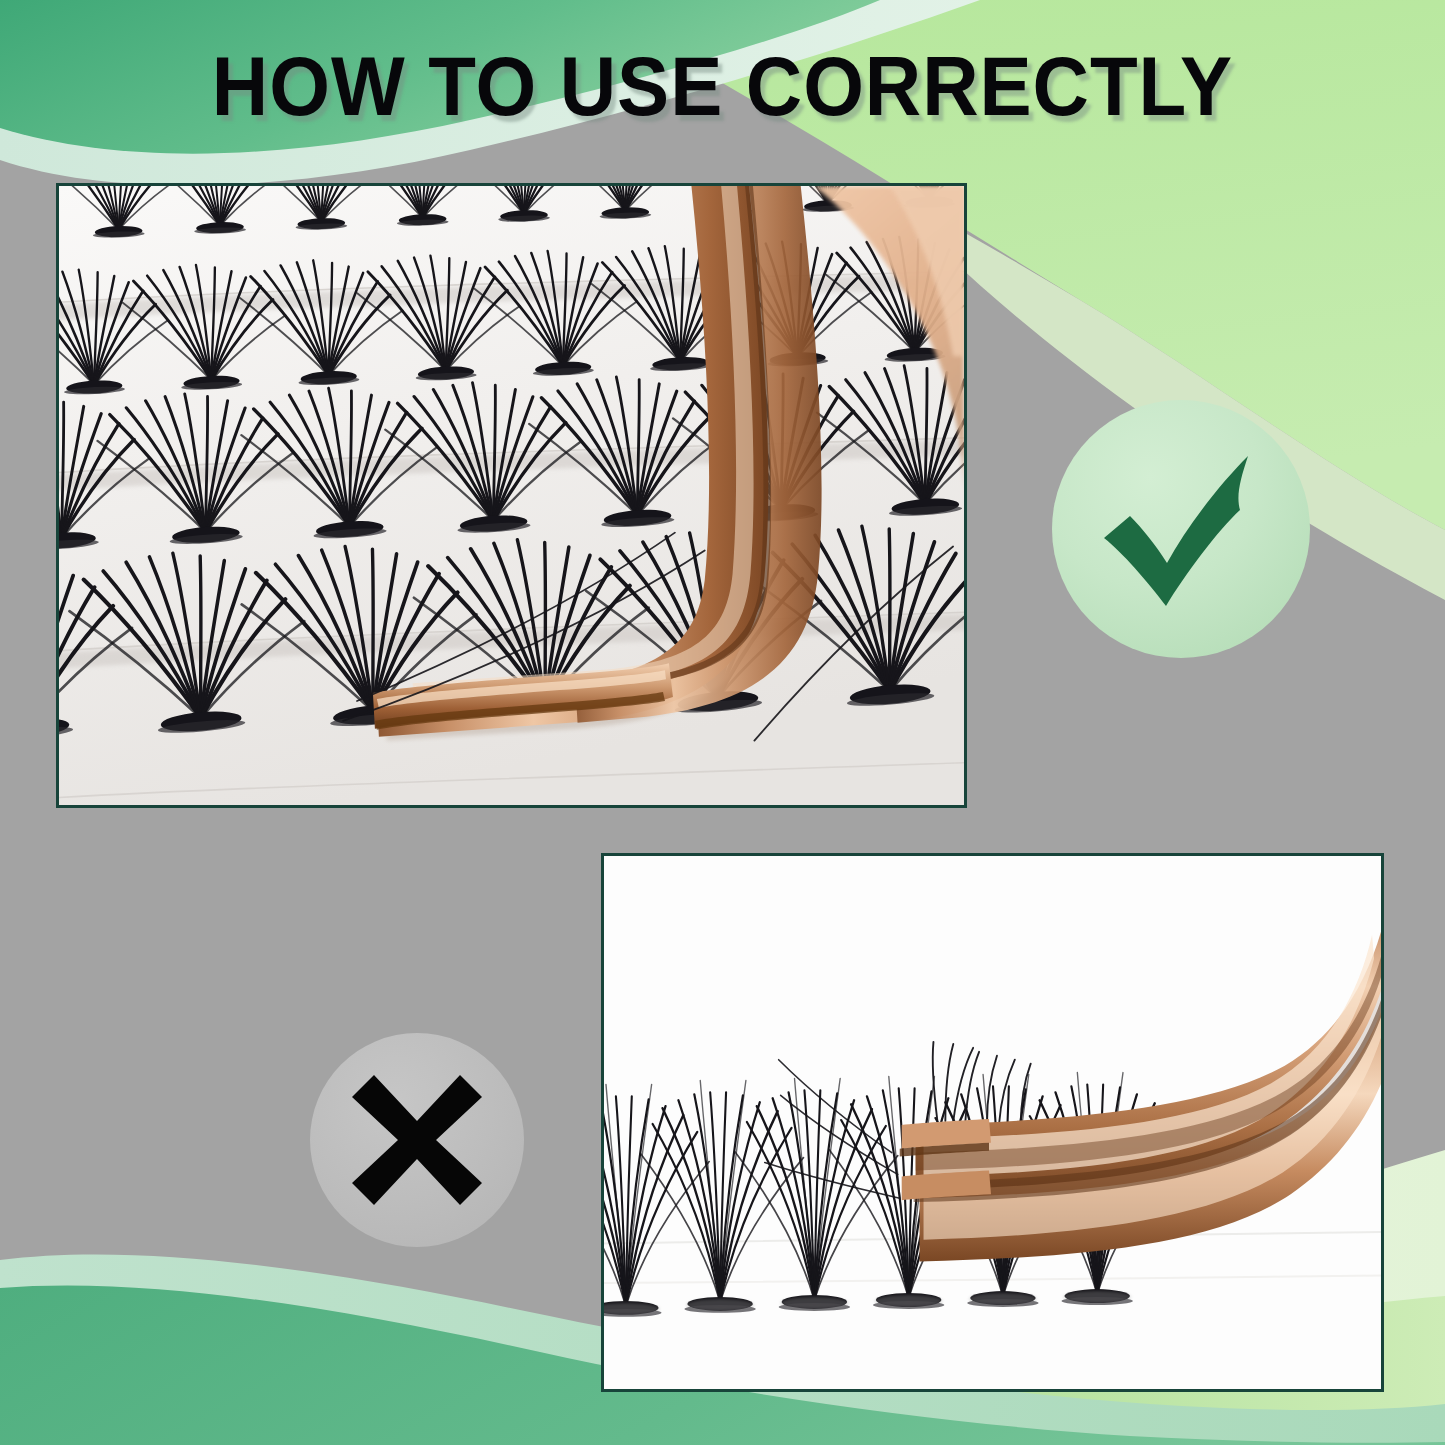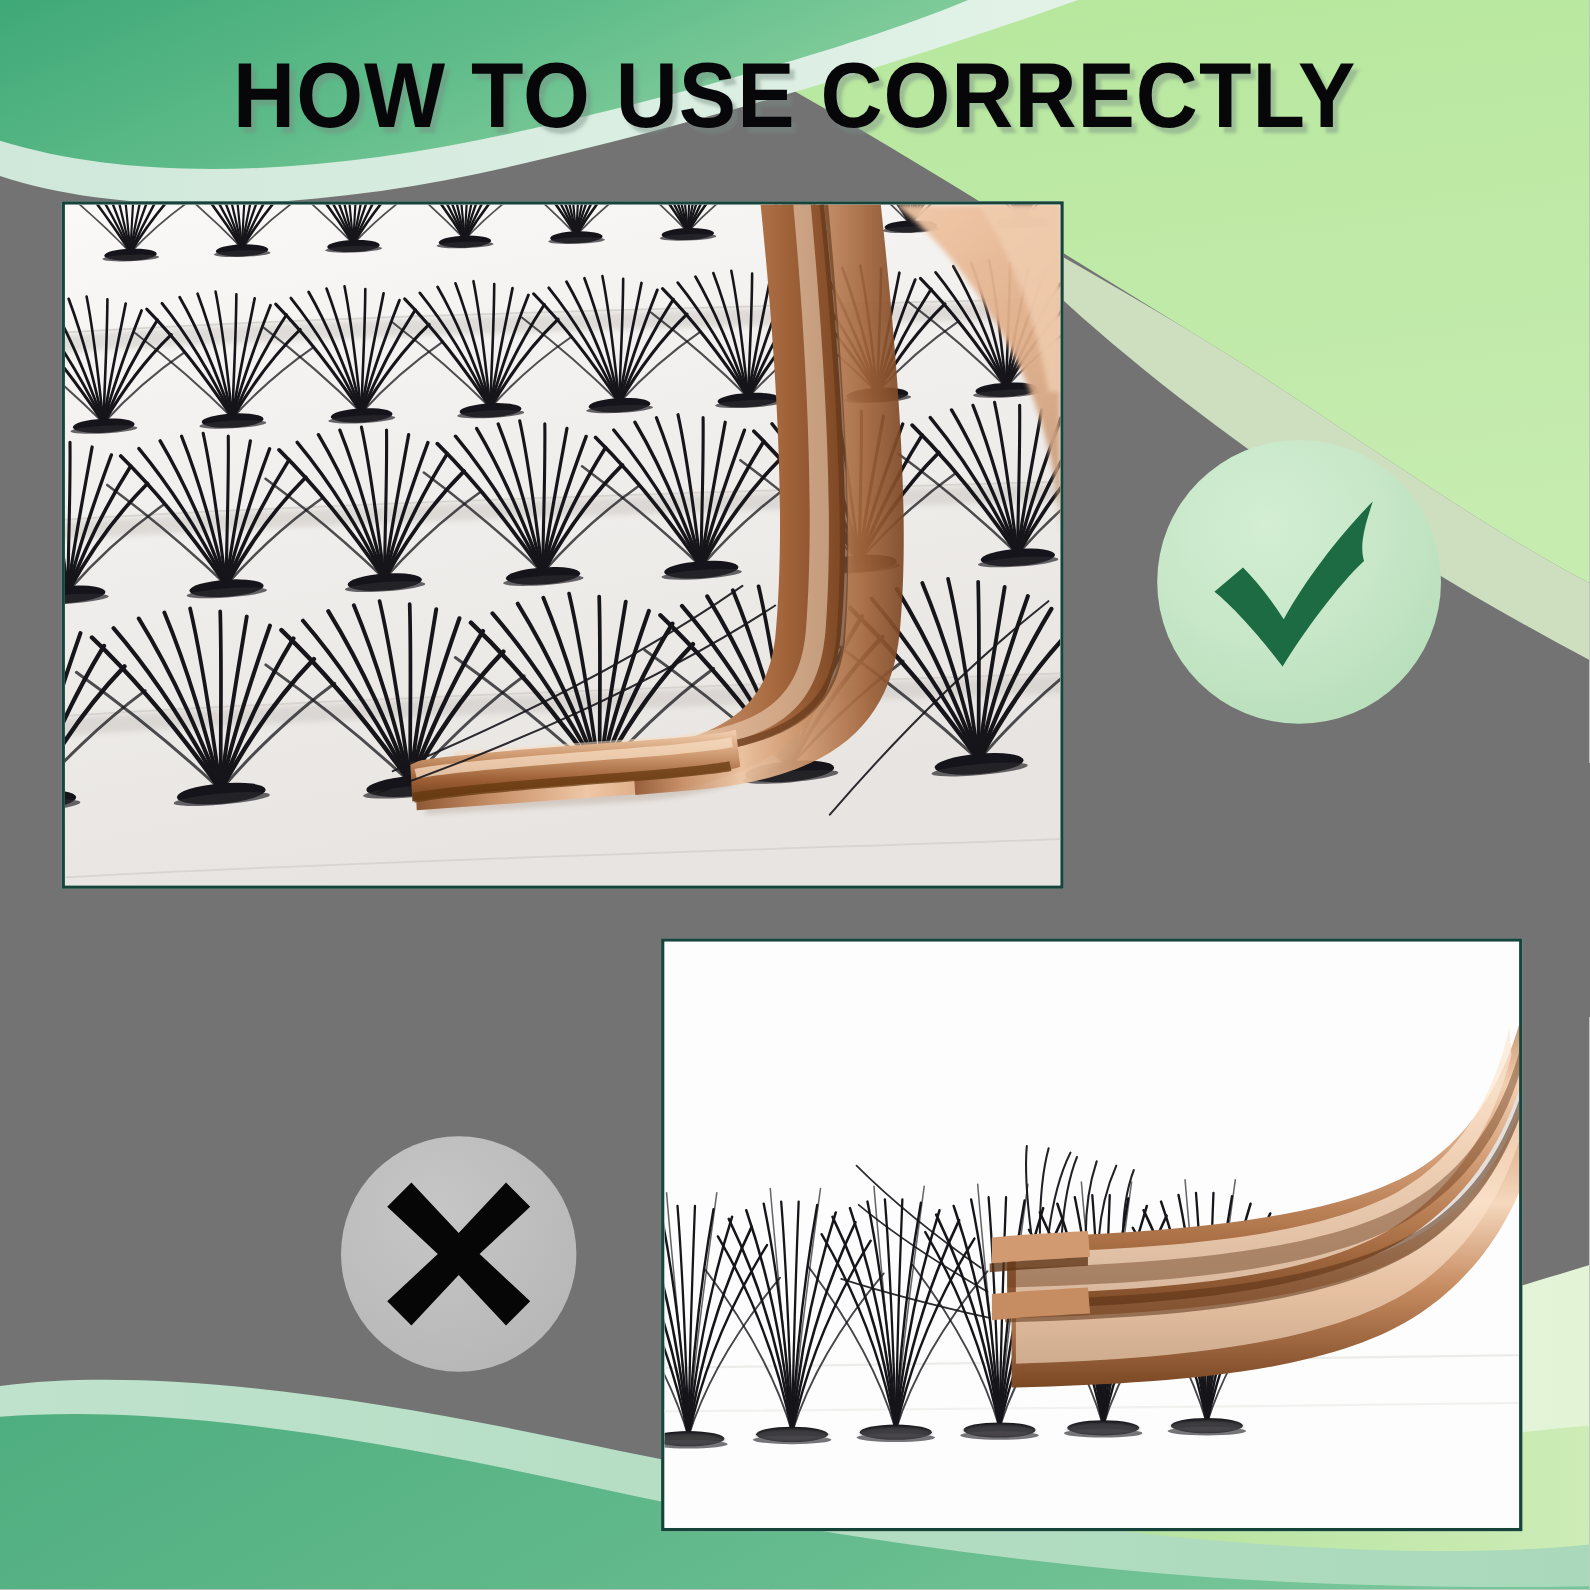--- a/index.html
+++ b/index.html
@@ -8,21 +8,21 @@
     background: #ffffff;
   }
   body {
     font-family: "Liberation Sans", sans-serif;
   }
   #page {
     position: relative;
     width: 1445px;
     height: 1445px;
     overflow: hidden;
-    background: #737373;
+    background: #a3a3a3;
   }
 
   
   .bg-layer {
     position: absolute;
     inset: 0;
     width: 1445px;
     height: 1445px;
     pointer-events: none;
   }

